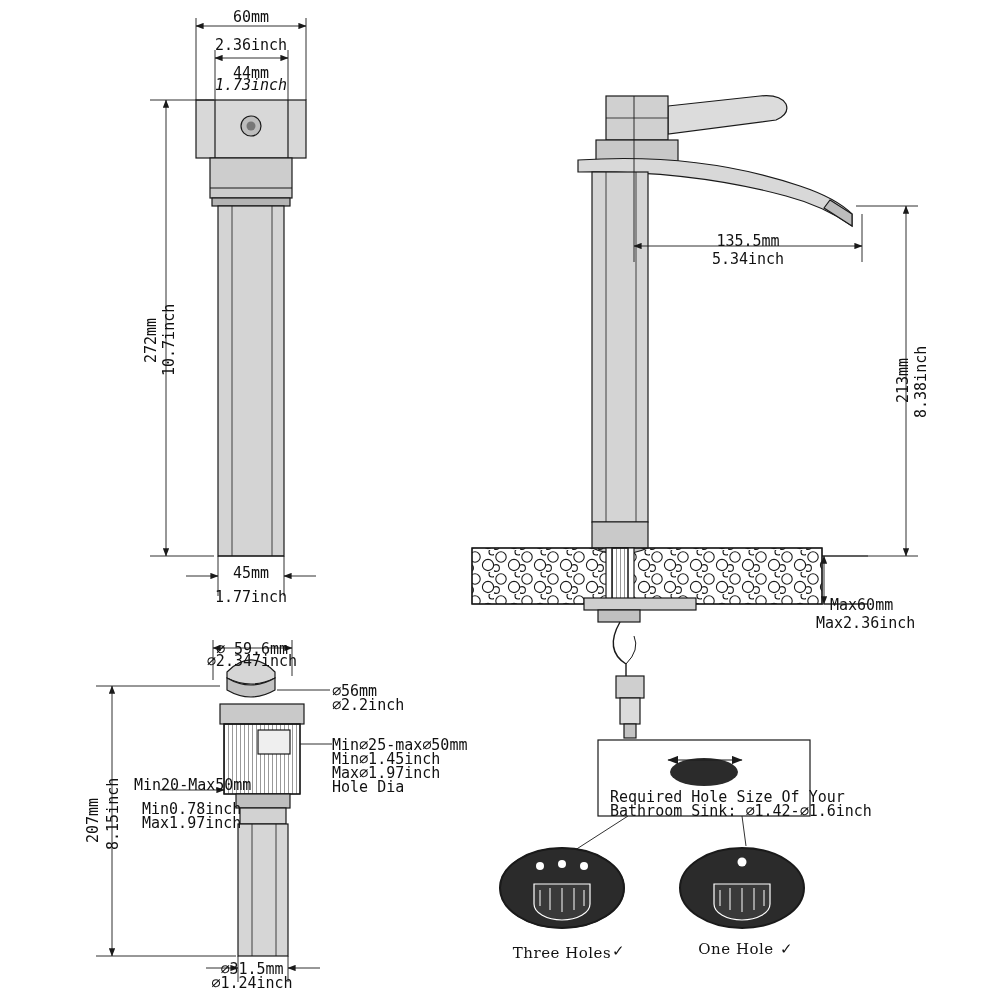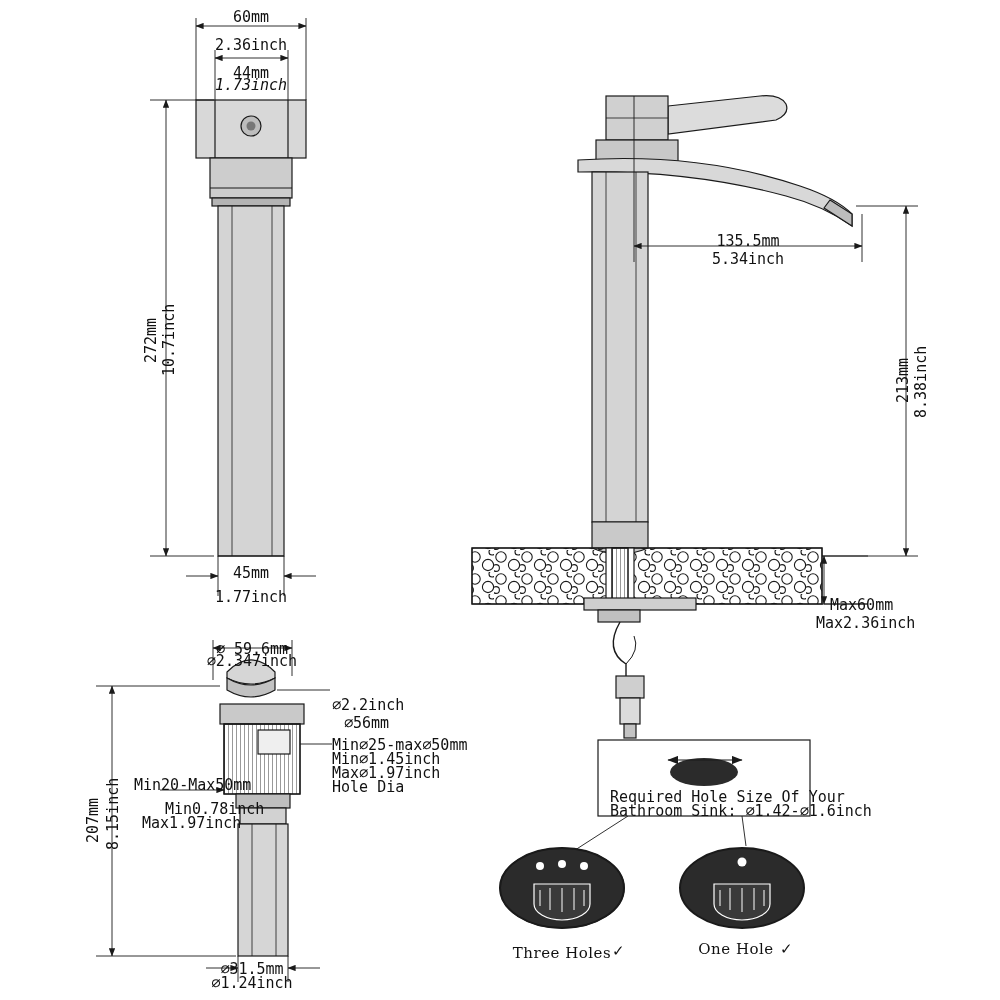--- a/index.html
+++ b/index.html
@@ -210,32 +210,32 @@
 <div class="lbl c" style="left:251px;top:36px;">2.36inch</div>
 <div class="lbl c" style="left:251px;top:64px;">44mm</div>
 <div class="lbl c" style="left:251px;top:76px;font-style:italic;">1.73inch</div>
 <div class="lbl vert" style="left:142px;top:300px;height:80px;">272mm</div>
 <div class="lbl vert" style="left:160px;top:300px;height:80px;">10.7inch</div>
 <div class="lbl c" style="left:251px;top:564px;">45mm</div>
 <div class="lbl c" style="left:251px;top:588px;">1.77inch</div>
 
 <div class="lbl c" style="left:252px;top:624px;margin-top:16px;">⌀ 59.6mm</div>
 <div class="lbl c" style="left:252px;top:652px;">⌀2.347inch</div>
-<div class="lbl" style="left:344px;top:682px;margin-top:32px;">⌀56mm</div>
+<div class="lbl" style="left:332px;top:682px;">⌀56mm</div>
 <div class="lbl" style="left:332px;top:696px;">⌀2.2inch</div>
 <div class="lbl vert" style="left:84px;top:790px;height:60px;">207mm</div>
 <div class="lbl vert" style="left:104px;top:790px;height:60px;">8.15inch</div>
 <div class="lbl c" style="left:252px;top:960px;">⌀31.5mm</div>
 <div class="lbl c" style="left:252px;top:974px;">⌀1.24inch</div>
 <div class="lbl" style="left:332px;top:736px;">Min⌀25-max⌀50mm</div>
 <div class="lbl" style="left:332px;top:750px;">Min⌀1.45inch</div>
 <div class="lbl" style="left:332px;top:764px;">Max⌀1.97inch</div>
 <div class="lbl" style="left:332px;top:778px;">Hole Dia</div>
 <div class="lbl" style="left:134px;top:776px;">Min20-Max50mm</div>
-<div class="lbl" style="left:142px;top:800px;margin-left:23px;">Min0.78inch</div>
+<div class="lbl" style="left:142px;top:800px;">Min0.78inch</div>
 <div class="lbl" style="left:142px;top:814px;">Max1.97inch</div>
 
 <div class="lbl c" style="left:748px;top:232px;">135.5mm</div>
 <div class="lbl c" style="left:748px;top:250px;">5.34inch</div>
 <div class="lbl vert" style="left:894px;top:352px;height:56px;">213mm</div>
 <div class="lbl vert" style="left:912px;top:352px;height:66px;">8.38inch</div>
 <div class="lbl" style="left:830px;top:596px;">Max60mm</div>
 <div class="lbl" style="left:816px;top:614px;">Max2.36inch</div>
 
 <div class="lbl" style="left:610px;top:788px;">Required Hole Size Of Your</div>

